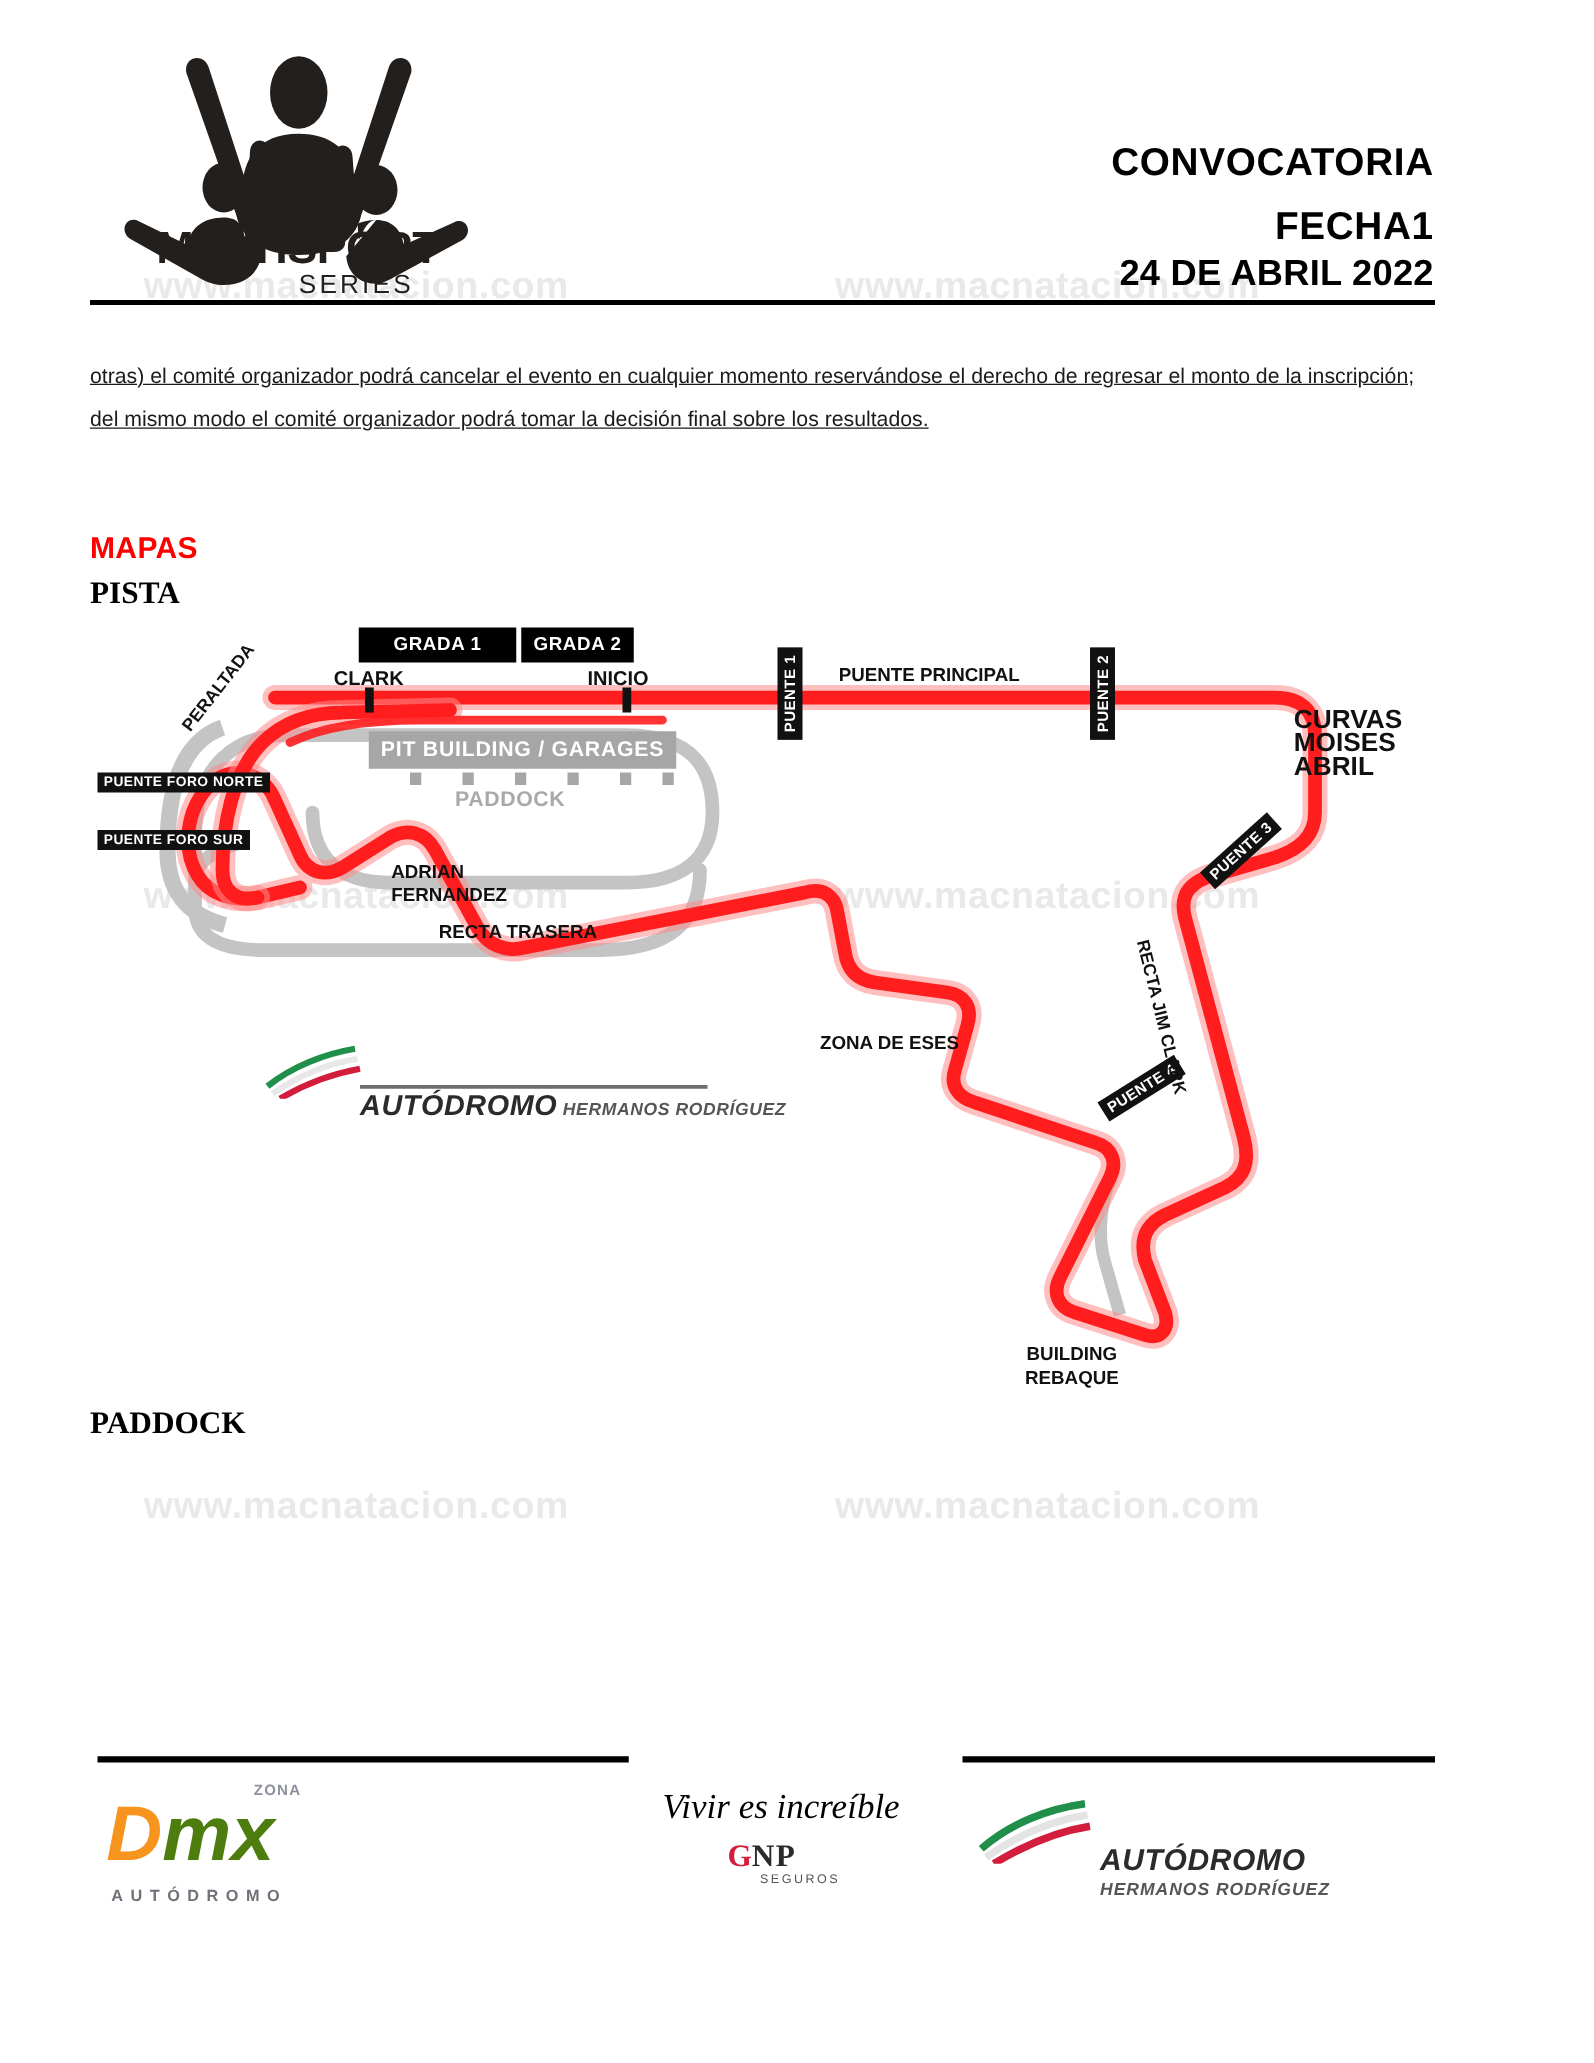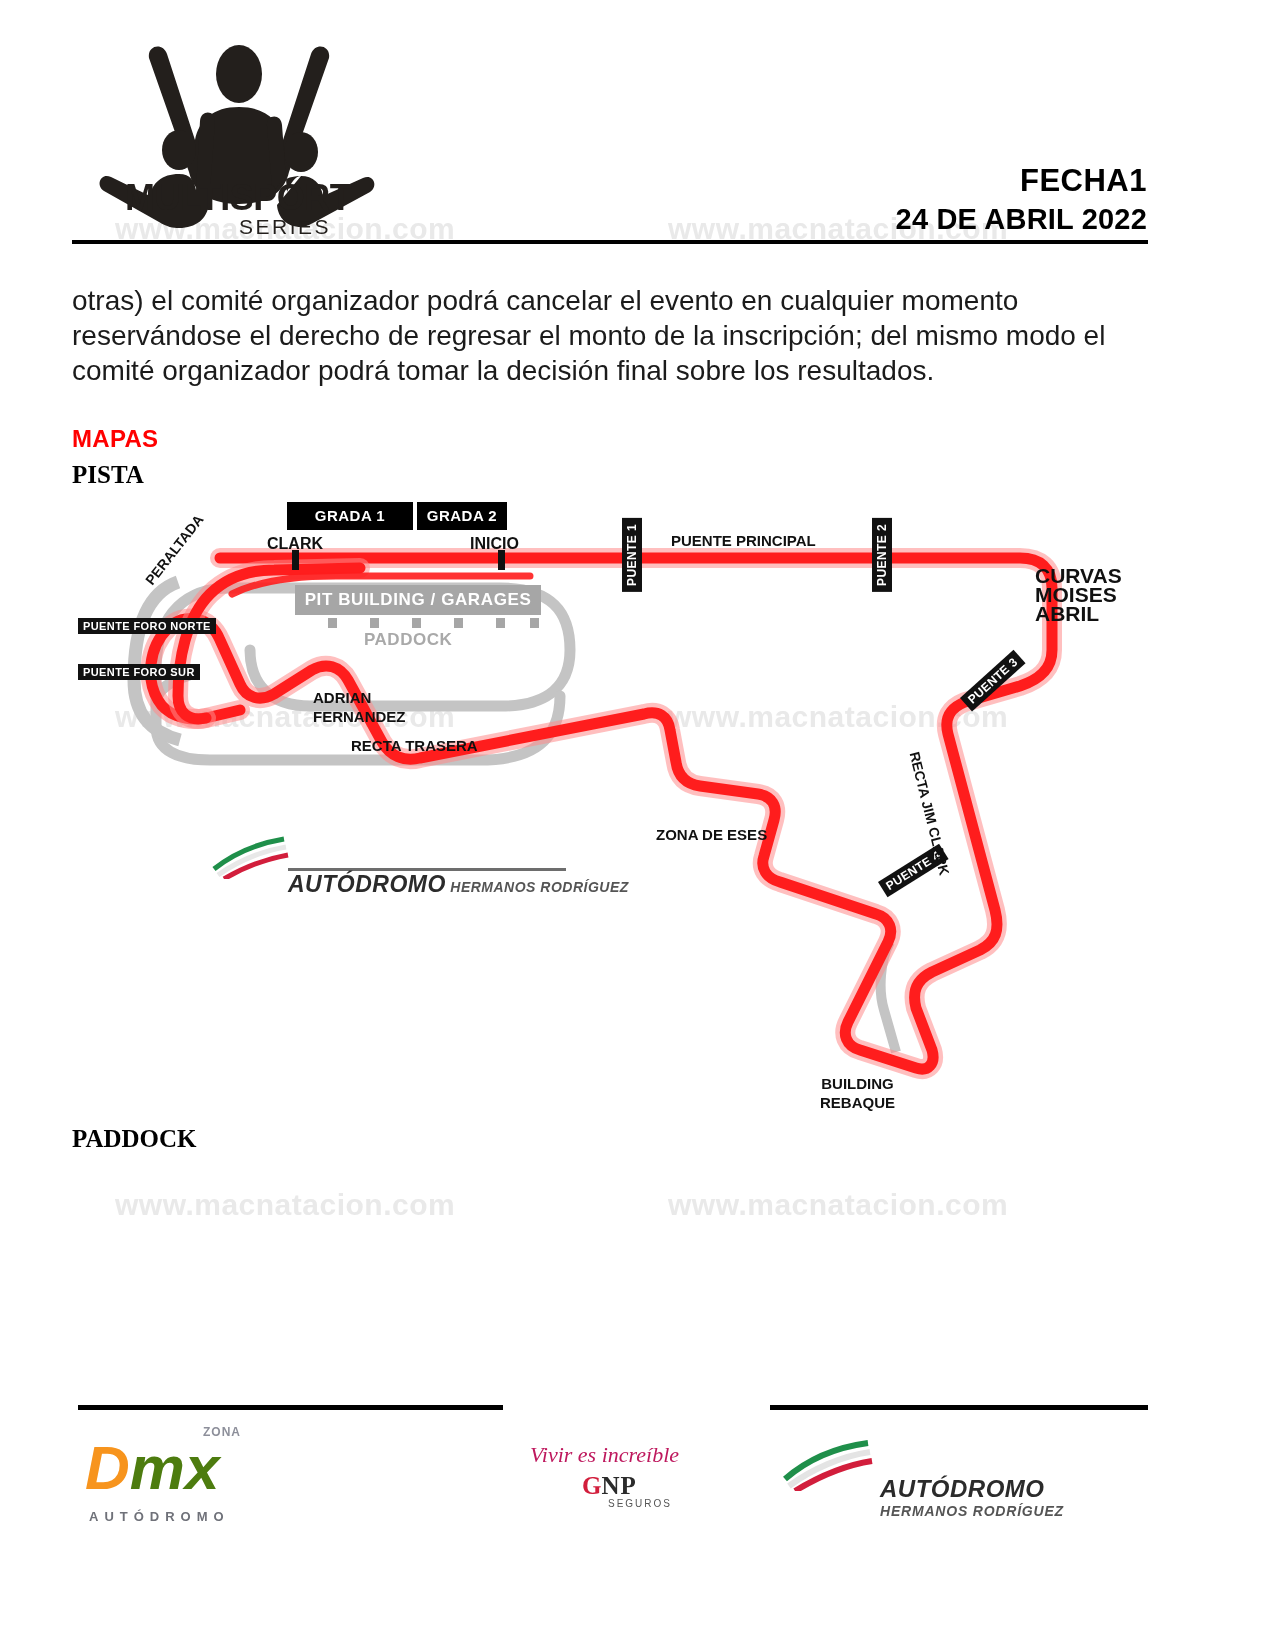--- a/index.html
+++ b/index.html
@@ -17,22 +17,22 @@
   #logo-svg{position:absolute;left:0;top:0;}
   .hdr-line{position:absolute;right:128px;text-align:right;
             font-weight:bold;color:#000;white-space:nowrap;}
   #hdr1{top:112px;font-size:31px;letter-spacing:.5px;}
   #hdr2{top:163px;font-size:31px;letter-spacing:.5px;}
   #hdr3{top:203px;font-size:29px;letter-spacing:.2px;}
   #hdr-rule{position:absolute;left:72px;top:240px;width:1076px;height:4px;background:#000;}
 
   
   #para{position:absolute;left:72px;top:283px;width:1078px;
-        font-family:"Liberation Sans",sans-serif;font-size:28px;
-        line-height:35px;color:#1b1b1b;z-index:3;}
+        font-family:"Liberation Sans",sans-serif;font-size:17px;
+        line-height:35px;color:#1b1b1b;z-index:3;text-decoration:underline;}
 
   
   #h-mapas{position:absolute;left:72px;top:425px;font-size:24px;font-weight:bold;
            color:#ff0000;letter-spacing:.3px;z-index:3;}
   #h-pista{position:absolute;left:72px;top:461px;font-size:25px;font-weight:bold;
            color:#000;font-family:"Liberation Serif",serif;z-index:3;}
   #h-paddock{position:absolute;left:72px;top:1125px;font-size:25px;font-weight:bold;
              color:#000;font-family:"Liberation Serif",serif;z-index:3;}
 
   
@@ -69,21 +69,21 @@
   #dmx{position:absolute;left:85px;top:1425px;width:260px;height:105px;}
   #dmx .zona{position:absolute;left:118px;top:0px;font-size:12px;font-weight:bold;
              color:#8d8f9a;font-family:"Liberation Sans",sans-serif;letter-spacing:1px;}
   #dmx .dtxt{position:absolute;left:0px;top:12px;font-size:62px;font-weight:bold;
              font-style:italic;font-family:"Liberation Sans",sans-serif;line-height:62px;}
   #dmx .d1{color:#f7941d;}
   #dmx .d2{color:#4d7c0f;}
   #dmx .auto{position:absolute;left:4px;top:84px;font-size:13px;font-weight:bold;
              color:#6f7179;letter-spacing:6px;font-family:"Liberation Sans",sans-serif;}
   #gnp{position:absolute;left:530px;top:1430px;width:220px;height:90px;}
-  #gnp .slogan{position:absolute;left:0;top:12px;font-size:22px;color:#be185d;
+  #gnp .slogan{position:absolute;left:0;top:0;font-size:28px;color:#000000;
                font-family:"Liberation Serif",serif;font-style:italic;white-space:nowrap;}
   #gnp .gnpw{position:absolute;left:52px;top:42px;white-space:nowrap;}
   #gnp .gnpa{font-size:25px;font-weight:bold;color:#d21e3c;
              font-family:"Liberation Serif",serif;}
   #gnp .gnpb{font-size:25px;font-weight:bold;color:#2b2b2b;
              font-family:"Liberation Serif",serif;letter-spacing:1px;}
   #gnp .gnpc{position:absolute;left:78px;top:68px;font-size:10px;color:#555;
              letter-spacing:2px;font-family:"Liberation Sans",sans-serif;}
   #ad-foot{position:absolute;left:780px;top:1435px;width:350px;height:90px;}
   #ad-foot .ad-txt2{position:absolute;left:100px;top:40px;white-space:nowrap;}
@@ -123,20 +123,21 @@
                  L192 170 C196 161 200 154 206 154 C218 154 226 161 228 174
                  L268 156 C278 151 284 164 275 170 L218 201 C212 204 209 205 206 205
                  C192 205 183 196 182 183 Z"></path>
       </g>
 
       <text x="30" y="188" font-family="Liberation Sans, sans-serif" font-size="36" font-weight="bold" fill="#231f1c" letter-spacing="-0.5">MULTISPORT</text>
       <text x="144" y="212" font-family="Liberation Sans, sans-serif" font-size="21" fill="#231f1c" letter-spacing="2.5">SERIES</text>
     </svg>
   </div>
 
+  <div class="hdr-line" id="hdr1">CONVOCATORIA</div>
   <div class="hdr-line" id="hdr2">FECHA1</div>
   <div class="hdr-line" id="hdr3">24 DE ABRIL 2022</div>
   <div id="hdr-rule"></div>
 </div>
 
 <div id="para">otras) el comité organizador podrá cancelar el evento en cualquier momento reservándose el derecho de regresar el monto de la inscripción; del mismo modo el comité organizador podrá tomar la decisión final sobre los resultados.</div>
 
 <div id="h-mapas">MAPAS</div>
 <div id="h-pista">PISTA</div>
 <div id="h-paddock">PADDOCK</div>

